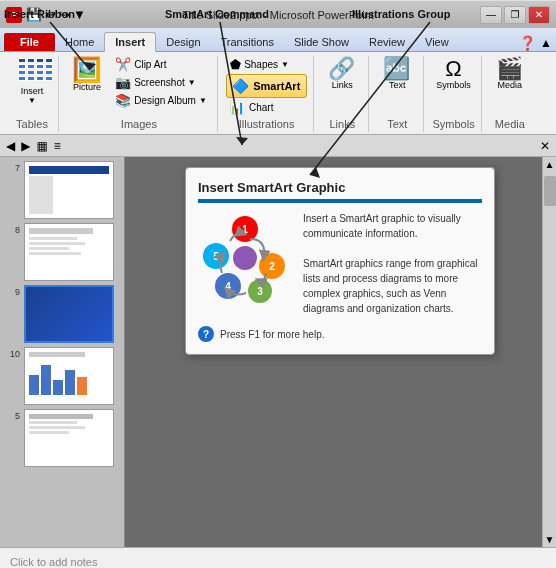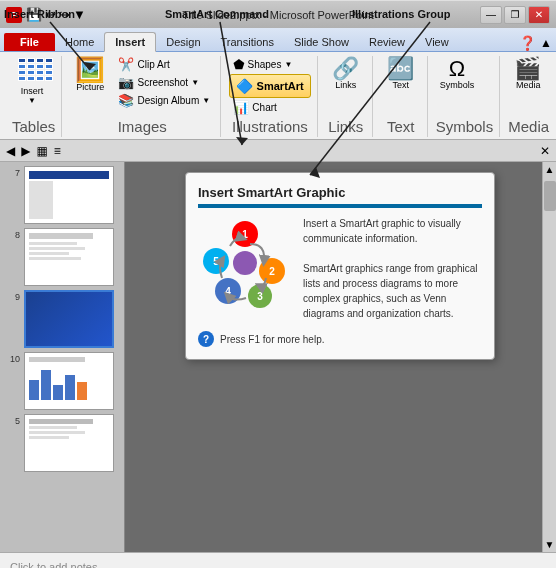--- a/index.html
+++ b/index.html
@@ -70,21 +70,21 @@
     .ribbon-group {
       display: flex;
       flex-direction: column;
       align-items: stretch;
       border-right: 1px solid #ccc;
       padding: 0 6px 2px 6px;
     }
     .ribbon-group:last-child { border-right: none; }
     .ribbon-group-content { display: flex; gap: 4px; flex: 1; align-items: flex-start; }
     .ribbon-group-label {
-      font-size: 15px;
+      font-size: 11px;
       text-align: center;
       color: #555;
       padding-top: 2px;
     }
     .ribbon-btn {
       display: flex;
       flex-direction: column;
       align-items: center;
       padding: 2px 4px;
       cursor: pointer;

